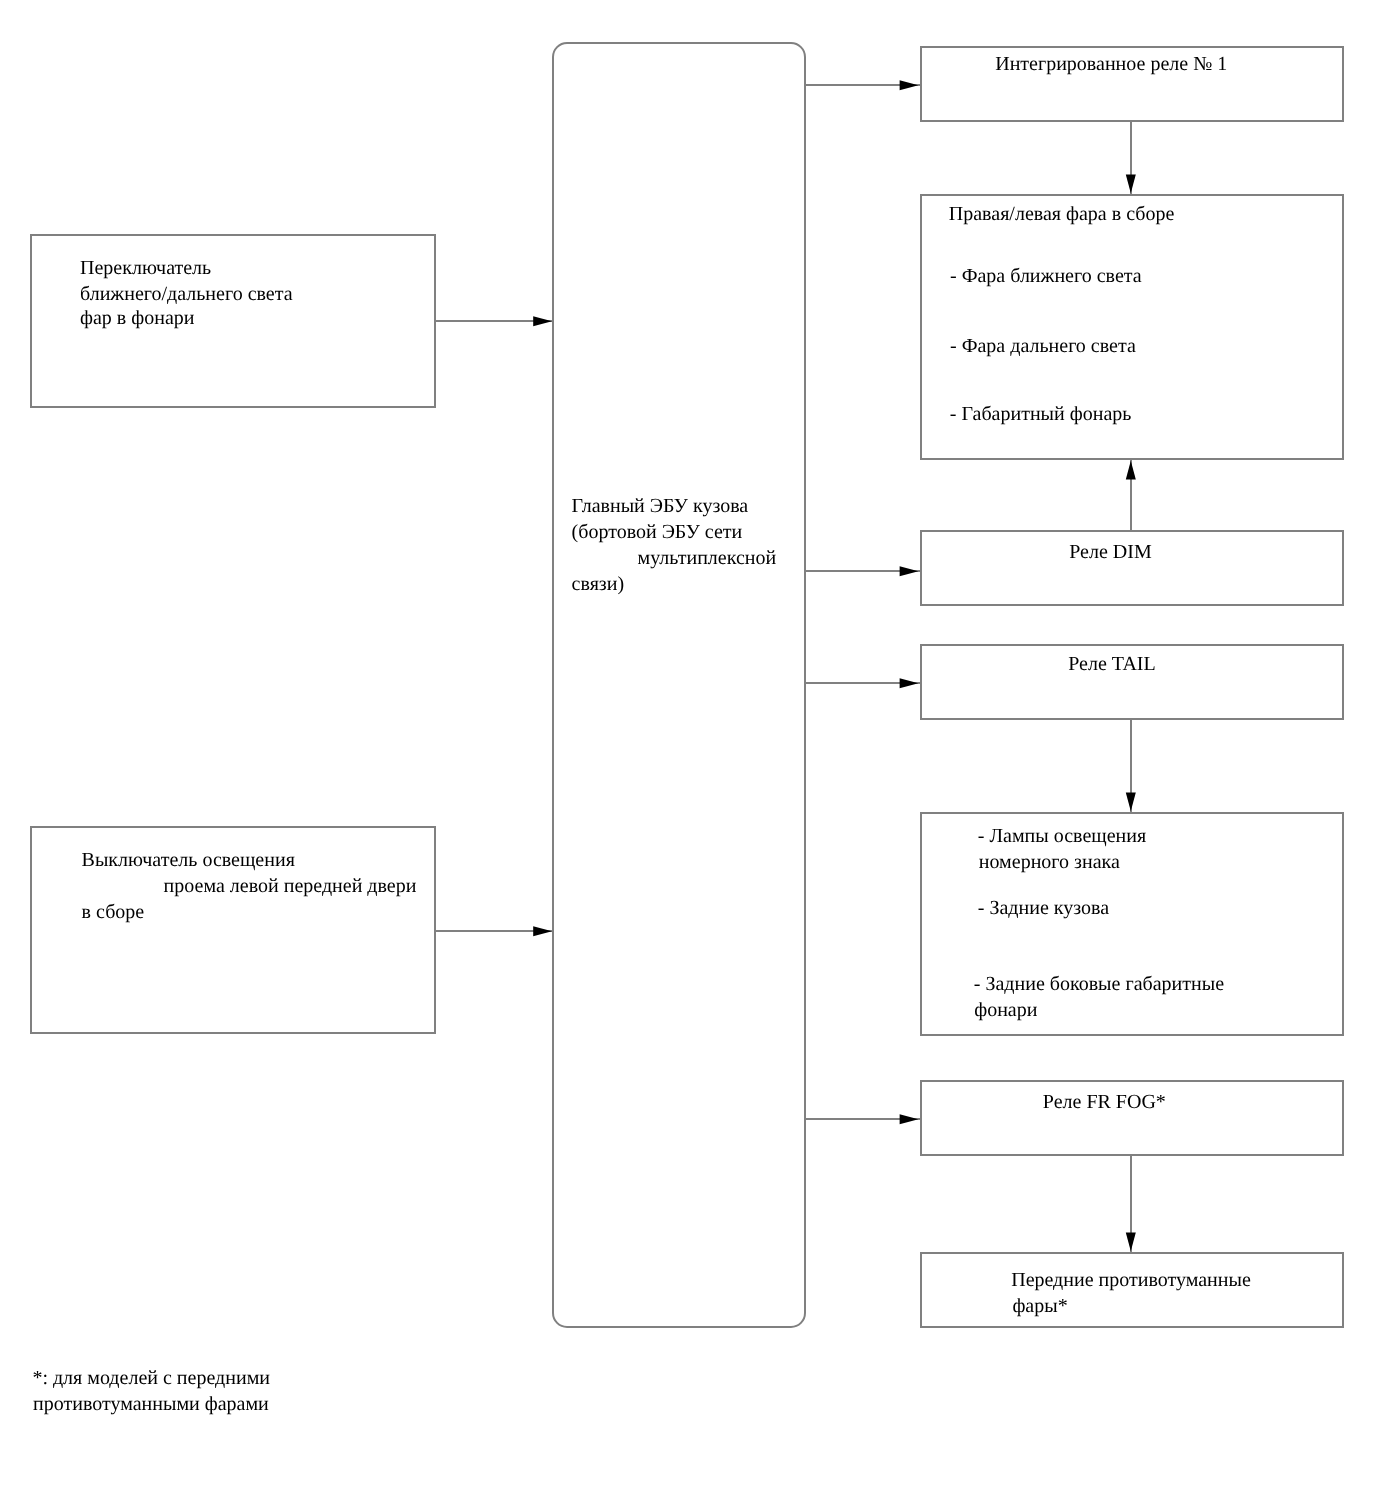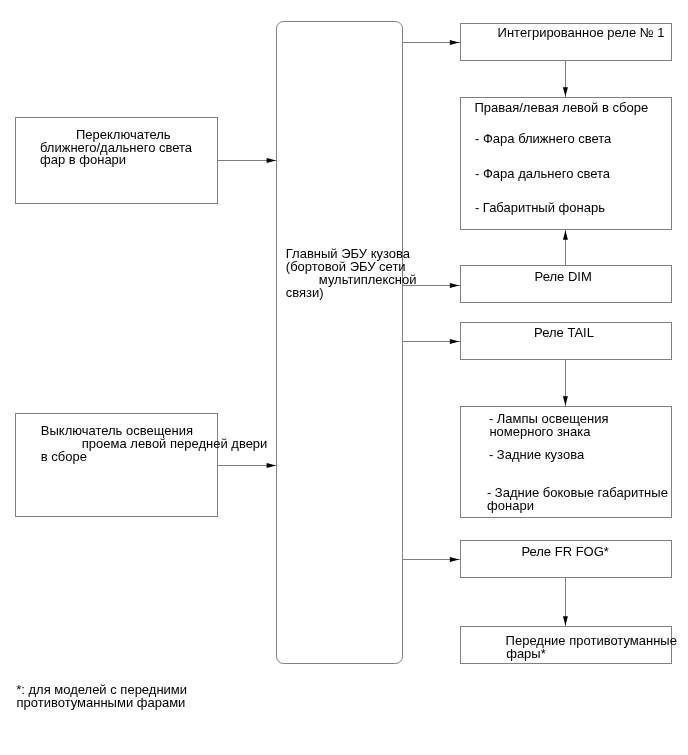--- a/index.html
+++ b/index.html
@@ -1,49 +1,49 @@
 <!DOCTYPE html>
 <html><head>
 <meta charset="utf-8">
 <style>
   html,body{margin:0;padding:0;}
   body{-webkit-font-smoothing:antialiased;width:688px;height:755px;background:#ffffff;
        font-family:"Liberation Sans",sans-serif;position:relative;overflow:hidden;}
   .diagram{position:absolute;left:0;top:0;width:688px;height:755px;}
   .box{position:absolute;box-sizing:border-box;border:1px solid #808080;background:#fff;}
   .box.round{border-radius:7.5px;}
-  .t{position:absolute;font-size:13px;line-height:13px;color:#000;white-space:pre;}
+  .t{position:absolute;font-size:10px;line-height:13px;color:#000;white-space:pre;font-family:Liberation Serif, serif;}
   svg.edges{position:absolute;left:0;top:0;width:688px;height:755px;pointer-events:none;}
   </style>
 </head>
 <body>
 
 <div class="diagram">
 
   <div class="box" style="left:15px;top:117px;width:203px;height:87px;"></div>
-  <div class="t" style="left:40px;top:127.7px;margin-left:36px;">Переключатель</div>
+  <div class="t" style="left:40px;top:127.7px;">Переключатель</div>
   <div class="t" style="left:40px;top:140.6px;">ближнего/дальнего света</div>
   <div class="t" style="left:40px;top:153.4px;">фар в фонари</div>
 
   <div class="box" style="left:15px;top:413px;width:203px;height:104px;"></div>
   <div class="t" style="left:40.8px;top:423.9px;">Выключатель освещения</div>
   <div class="t" style="left:40.8px;top:436.8px;padding-left:41px;">проема левой передней двери</div>
   <div class="t" style="left:40.8px;top:449.7px;">в сборе</div>
 
   <div class="box round" style="left:276px;top:21px;width:127px;height:643px;"></div>
   <div class="t" style="left:285.8px;top:246.9px;">Главный ЭБУ кузова</div>
   <div class="t" style="left:285.8px;top:259.8px;">(бортовой ЭБУ сети</div>
   <div class="t" style="left:285.8px;top:272.7px;padding-left:33px;">мультиплексной</div>
   <div class="t" style="left:285.8px;top:285.6px;">связи)</div>
 
   <div class="box" style="left:460px;top:23px;width:212px;height:38px;"></div>
   <div class="t" style="left:497.6px;top:26.2px;">Интегрированное реле № 1</div>
 
   <div class="box" style="left:460px;top:97px;width:212px;height:133px;"></div>
-  <div class="t" style="left:474.4px;top:100.8px;">Правая/левая левой в сборе</div>
+  <div class="t" style="left:474.4px;top:100.8px;">Правая/левая фара в сборе</div>
   <div class="t" style="left:475px;top:132.3px;">- Фара ближнего света</div>
   <div class="t" style="left:475px;top:167.1px;">- Фара дальнего света</div>
   <div class="t" style="left:474.9px;top:201.4px;">- Габаритный фонарь</div>
 
   <div class="box" style="left:460px;top:265px;width:212px;height:38px;"></div>
   <div class="t" style="left:534.6px;top:269.7px;">Реле DIM</div>
 
   <div class="box" style="left:460px;top:322px;width:212px;height:38px;"></div>
   <div class="t" style="left:534.1px;top:326px;text-align:right;">Реле TAIL</div>
 

